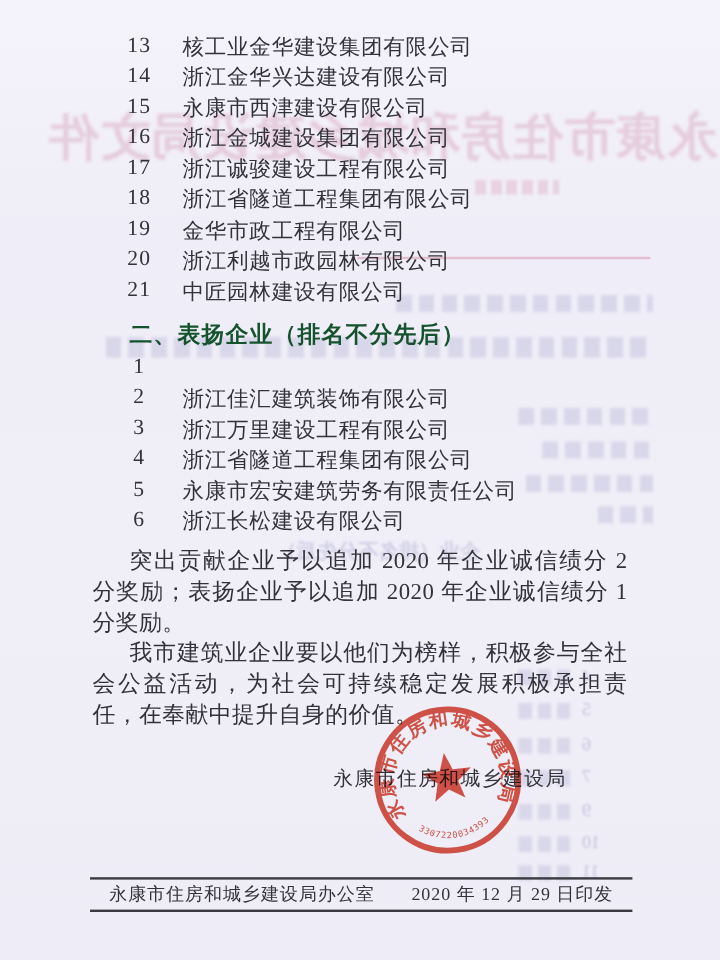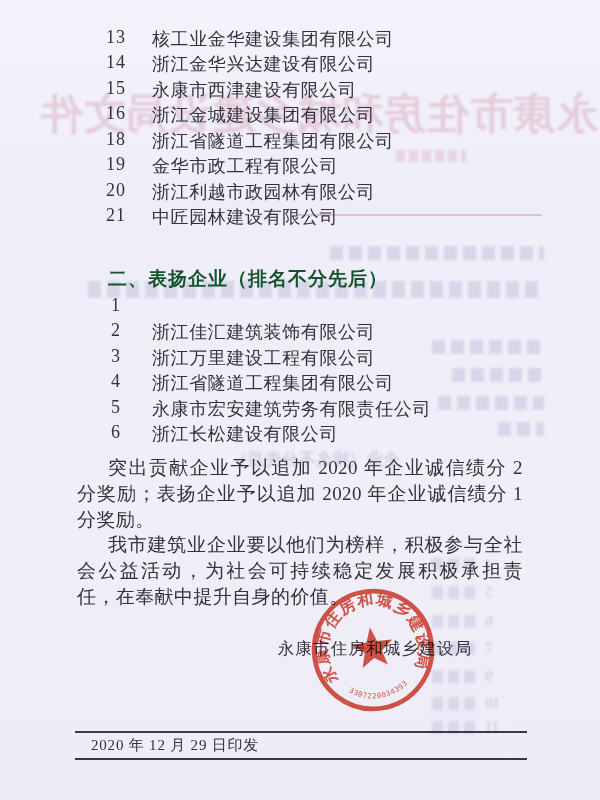--- a/index.html
+++ b/index.html
@@ -119,20 +119,24 @@
       <span class="num">14</span>
       <span class="name">浙江金华兴达建设有限公司</span>
     </div>
   <div class="row">
       <span class="num">15</span>
       <span class="name">永康市西津建设有限公司</span>
     </div>
   <div class="row">
       <span class="num">16</span>
       <span class="name">浙江金城建设集团有限公司</span>
+    </div>
+  <div class="row">
+      <span class="num">17</span>
+      <span class="name">浙江诚骏建设工程有限公司</span>
     </div>
   <div class="row">
       <span class="num">18</span>
       <span class="name">浙江省隧道工程集团有限公司</span>
     </div>
   <div class="row">
       <span class="num">19</span>
       <span class="name">金华市政工程有限公司</span>
     </div>
   <div class="row">
@@ -193,14 +197,15 @@
     <text font-size="15.5" font-weight="bold" fill="#d8402f" letter-spacing="1.5" font-family="Liberation Serif, DejaVu Serif, serif">
       <textPath href="#arcChars" startOffset="50%" text-anchor="middle">永康市住房和城乡建设局</textPath>
     </text>
     <text font-size="7" fill="#d8402f" letter-spacing="0.6" font-family="DejaVu Sans Mono, Liberation Mono, monospace">
       <textPath href="#arcDigits" startOffset="50%" text-anchor="middle">3307220034393</textPath>
     </text>
   </svg>
 </div>
 
 <div class="abs footer">
+  <span>永康市住房和城乡建设局办公室</span>
   <span>2020 年 12 月 29 日印发</span>
 </div>
 
 </body></html>

